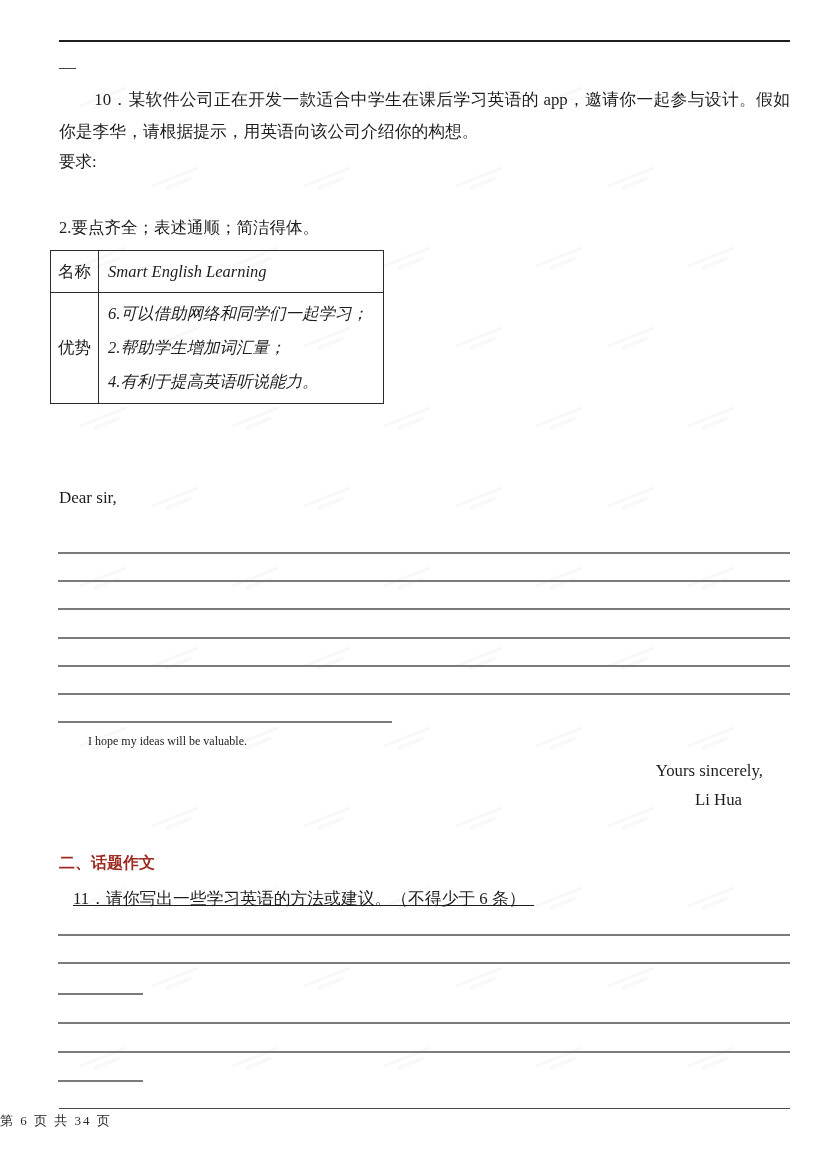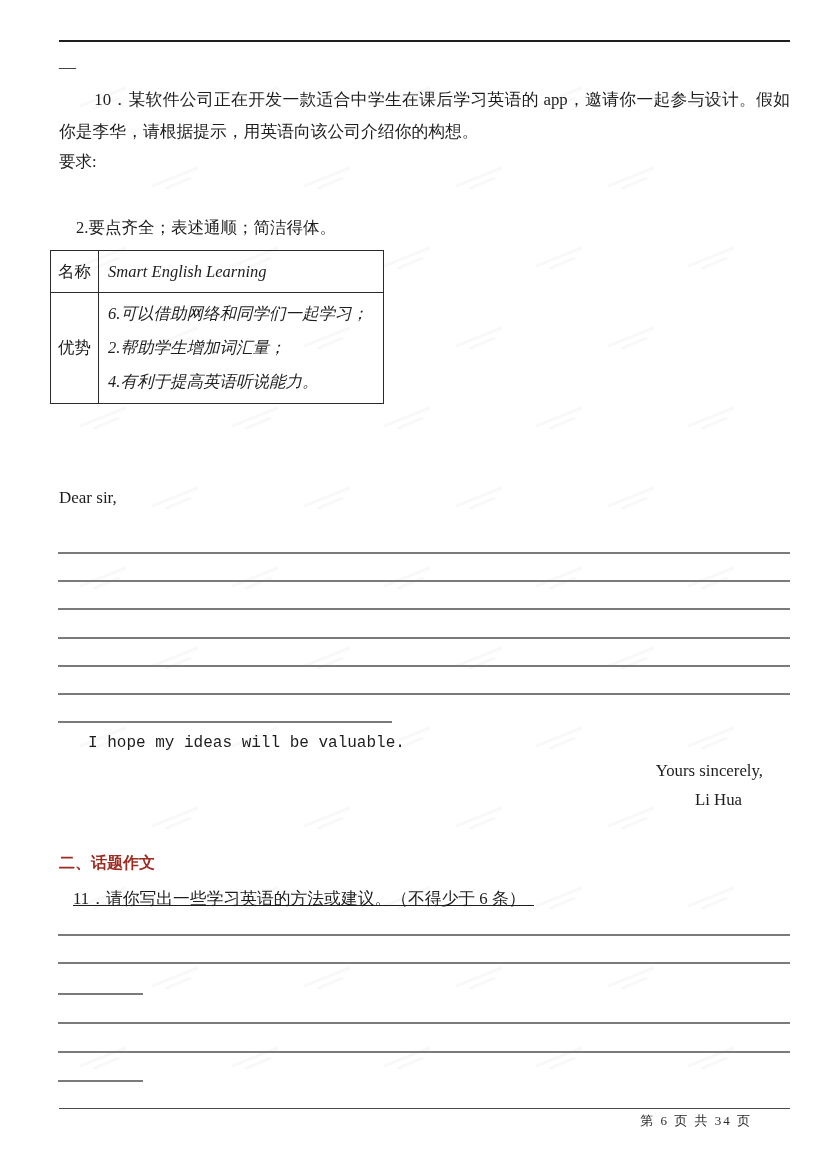--- a/index.html
+++ b/index.html
@@ -15,49 +15,49 @@
   .abs{position:absolute;}
   
   .rule-top{left:59px;width:731px;top:40px;border-top:2.5px solid #1f1f1f;}
   .rule-footer{left:59px;width:731px;top:1108px;border-top:1.5px solid #4a4a4a;}
   .wline{border-top:2px solid #7b7b7b;height:0;}
   
   .dash{left:59px;top:57px;font-size:17px;}
   .p10{left:59px;width:731px;top:84px;font-size:16.8px;line-height:31.5px;text-indent:2.1em;text-align:justify;}
   .req-title{left:59px;top:151px;font-size:16.5px;}
   .req-1{left:59px;top:184px;font-size:16.5px;}
-  .req-2{left:59px;top:217px;font-size:16.5px;margin-left:17px;}
+  .req-2{left:59px;top:217px;font-size:16.5px;}
   
   .info-table{
     left:50px;top:250px;width:334px;
     border-collapse:collapse;table-layout:fixed;
   }
   .info-table td{
     border:1.8px solid #2b2b2b;
     font-size:16.5px;
     vertical-align:middle;
     padding:0;
   }
   .info-table .lbl{width:47px;text-align:center;}
   .info-table .cnt{padding:4px 6px 4px 9px;}
   .row-s{height:42px;}
   .row-l{height:109px;}
   .cnt .ln{line-height:24px;font-style:italic;}
   .row-l .cnt .ln{line-height:34px;}
   
   .dear{left:59px;top:448px;font-size:17px;margin-top:40px;}
   .opening{left:88px;top:478px;font-size:16.8px;}
-  .closing{left:88px;top:734px;font-size:16px;font-family:Liberation Mono, monospace;}
+  .closing{left:88px;top:734px;font-size:12px;}
   .signoff{right:63px;top:761px;font-size:16.8px;}
   .signature{right:84px;top:790px;font-size:16.8px;}
   
   .sec-heading{left:59px;top:853px;font-size:16px;font-weight:bold;color:#9c2b21;font-family:"Liberation Sans","DejaVu Sans",sans-serif;}
   .q11{left:73px;top:887px;font-size:16.8px;text-decoration:underline;}
   
-  .footer-text{left:0;width:752px;top:1112px;text-align:right;font-size:13px;letter-spacing:2px;color:#2a2a2a;}
+  .footer-text{left:0;width:752px;top:1112px;text-align:left;font-size:13px;letter-spacing:2px;color:#2a2a2a;}
   
   .wm{position:absolute;width:50px;height:13px;transform:rotate(-22deg);opacity:.05;pointer-events:none;}
   .wm i{display:block;height:3px;background:#8a8a8a;border-radius:2px;}
   .wm i.b{width:58%;margin-top:4px;margin-left:22%;}
 </style>
 </head>
 <body>
 
 <div class="page">
 

